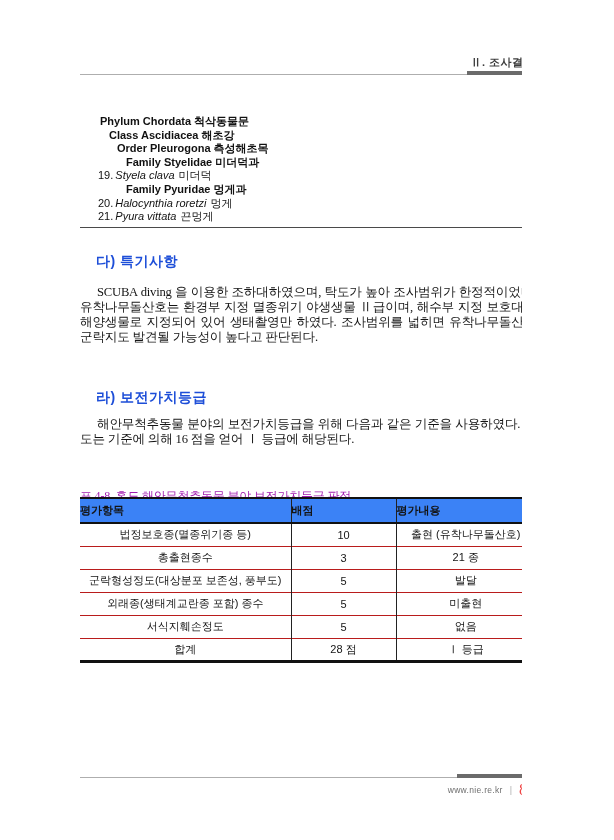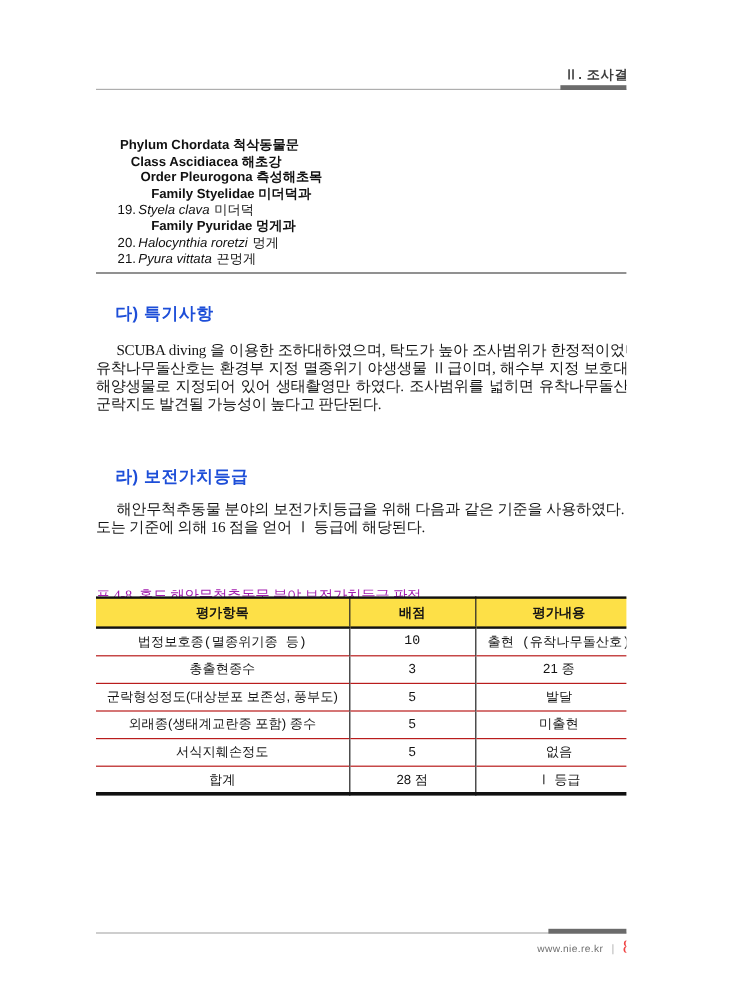--- a/index.html
+++ b/index.html
@@ -75,28 +75,28 @@
     position:absolute; top:497px; left:80px;
     width:455px; table-layout:fixed; border-collapse:collapse;
     font-size:11px; color:#141414;
     border-top:2px solid #111;
     border-bottom:3px solid #111;
   }
   .grade-table col.c1{ width:211px; }
   .grade-table col.c2{ width:105px; }
   .grade-table col.c3{ width:139px; }
   .grade-table th{
-    height:25px; background:#fde047; font-weight:bold;
-    border-bottom:2px solid #111; text-align:center; vertical-align:middle;
+    height:25px; background:#3b82f6; font-weight:bold;
+    border-bottom:2px solid #111; text-align:left; vertical-align:middle;
   }
   .grade-table td{
     height:23px; text-align:center; vertical-align:middle;
     border-top:1px solid #b91c1c;
   }
-  .grade-table tbody tr:first-child td{ border-top:none;font-family:Liberation Mono, monospace; }
+  .grade-table tbody tr:first-child td{ border-top:none; }
   .grade-table th + th, .grade-table td + td{ border-left:1px solid #222; }
 
   
   .footer-rule{
     position:absolute; top:777px; left:80px; width:455px; height:1px;
     background:#aeaeae;
   }
   .footer-rule-accent{
     position:absolute; top:774px; left:457px; width:78px; height:4px;
     background:#6b6b6b;

